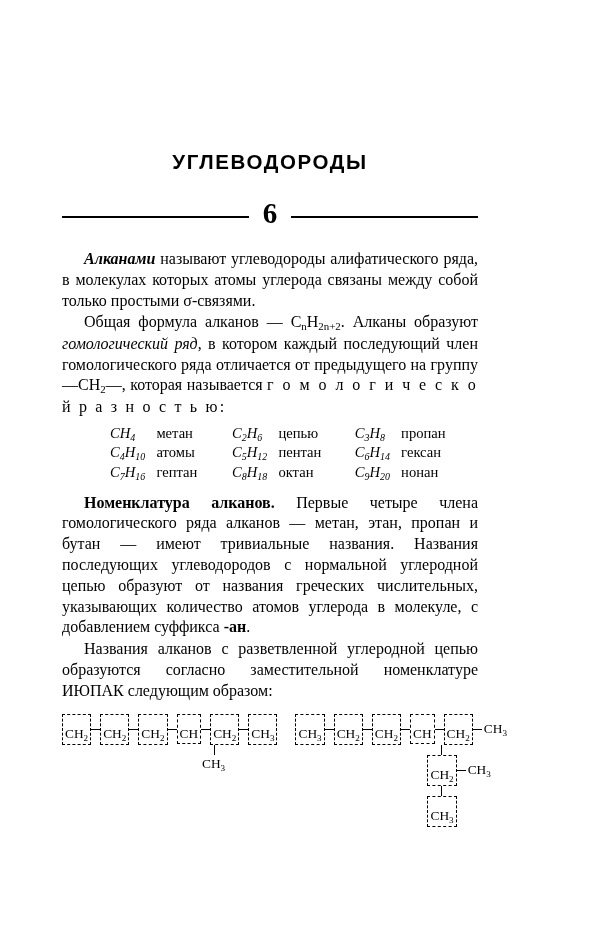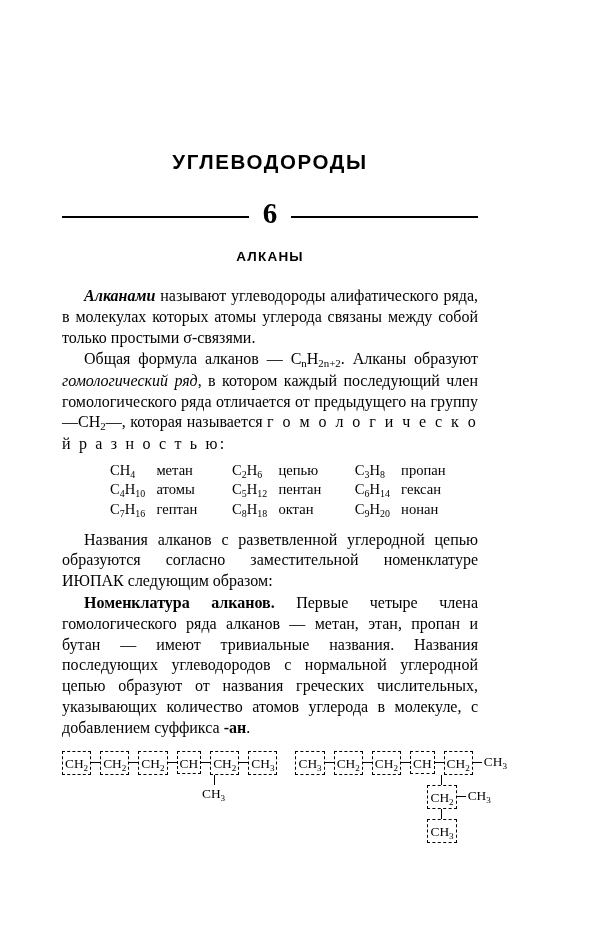--- a/index.html
+++ b/index.html
@@ -79,21 +79,21 @@
     line-height: 1.18;
   }
   .homolog table {
     border-collapse: collapse;
   }
   .homolog td {
     padding: 0 0 1px 0;
     vertical-align: baseline;
     white-space: nowrap;
   }
-  .homolog td.f { width: 52px; }
+  .homolog td.f { width: 52px; font-style: italic; }
   .homolog td.n { width: 78px; padding-right: 10px; margin-left: 20px; }
 
   
   .structures {
     margin-top: 12px;
     display: flex;
     gap: 18px;
     font-size: 13.4px;
     line-height: 1.15;
     align-items: flex-start;
@@ -101,21 +101,21 @@
   .struct {
     position: relative;
   }
   .chain {
     display: flex;
     align-items: center;
     white-space: nowrap;
   }
   .atom {
     border: 1px dashed #000;
-    padding: 4px 2px 1px 2px;
+    padding: 11px 2px 1px 2px;
     display: inline-block;
   }
   .bond {
     display: inline-block;
     width: 9px;
     height: 1px;
     background: #000;
     vertical-align: middle;
   }
   .plain {
@@ -145,21 +145,20 @@
 <div class="page">
 
   <h1 class="section-title">УГЛЕВОДОРОДЫ</h1>
 
   <div class="chapter-rule">
     <span class="rule"></span>
     <span class="num">6</span>
     <span class="rule"></span>
   </div>
 
-  <h2 class="chapter-sub">АЛКАНЫ</h2>
 
   <p><span class="bi">Алканами</span><span> называют углеводороды алифатического ряда, в молекулах которых атомы углерода связаны между собой только простыми σ-связями.</span></p>
 
   <p><span>Общая формула алканов — С</span><sub>n</sub><span>Н</span><sub>2n+2</sub><span>. Алканы образуют </span><span class="it">гомологический ряд</span><span>, в котором каждый последующий член гомологического ряда отличается от предыдущего на группу —СН</span><sub>2</sub><span>—, которая называется </span><span class="spaced">г о м о л о г и ч е с к о й   р а з н о с т ь ю</span><span>:</span></p>
 
   <div class="homolog">
     <table>
       <tbody>
           <tr>
         <td class="f"><span>СН</span><sub>4</sub></td>
@@ -182,23 +181,23 @@
         <td class="n">гептан</td>
         <td class="f"><span>С</span><sub>8</sub><span>Н</span><sub>18</sub></td>
         <td class="n">октан</td>
         <td class="f"><span>С</span><sub>9</sub><span>Н</span><sub>20</sub></td>
         <td class="n">нонан</td>
       </tr>
     </tbody>
       </table>
   </div>
 
+  <p><span class="b">Номенклатура алканов.</span><span> Первые четыре члена гомологического ряда алканов — метан, этан, пропан и бутан — имеют тривиальные названия. Названия последующих углеводородов с нормальной углеродной цепью образуют от названия греческих числительных, указывающих количество атомов углерода в молекуле, с добавлением суффикса </span><span class="b">-ан</span><span>.</span></p>
+
   <p>Названия алканов с разветвленной углеродной цепью образуются согласно заместительной номенклатуре ИЮПАК следующим образом:</p>
-
-  <p><span class="b">Номенклатура алканов.</span><span> Первые четыре члена гомологического ряда алканов — метан, этан, пропан и бутан — имеют тривиальные названия. Названия последующих углеводородов с нормальной углеродной цепью образуют от названия греческих числительных, указывающих количество атомов углерода в молекуле, с добавлением суффикса </span><span class="b">-ан</span><span>.</span></p>
 
 
   <div class="structures">
 
     <div class="struct">
       <div class="chain">
         <span class="atom"><span>CH</span><sub>2</sub></span>
         <span class="bond"></span>
         <span class="atom"><span>CH</span><sub>2</sub></span>
         <span class="bond"></span>

